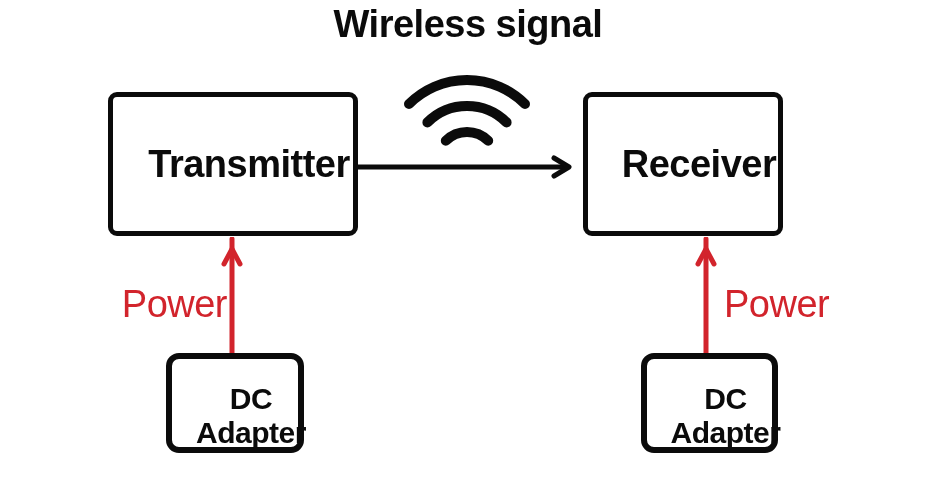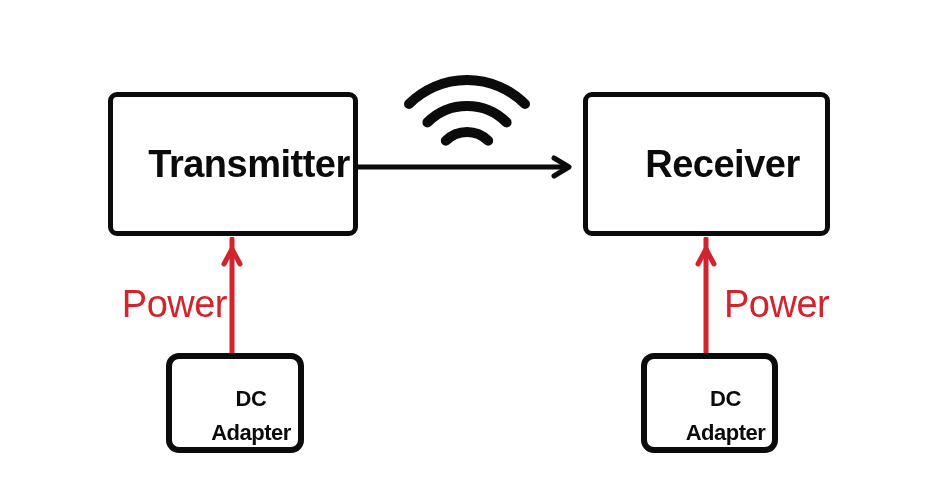--- a/index.html
+++ b/index.html
@@ -31,45 +31,46 @@
     border-radius:9px;
     display:flex;align-items:center;justify-content:center;
     text-align:center;
     padding-left:32px;
   }
   .box .label{
     font-weight:700;color:var(--ink);
     letter-spacing:-0.5px;
   }
   .transmitter{left:108px;top:92px;width:250px;height:144px;}
-  .receiver{left:583px;top:92px;width:247px;height:144px;}
+  .receiver{left:583px;top:92px;width:200px;height:144px;}
   .transmitter .label,.receiver .label{font-size:38px;}
   .adapter{border-width:6px;border-radius:13px;}
   .adapter-left{left:166px;top:353px;width:138px;height:100px;}
   .adapter-right{left:641px;top:353px;width:137px;height:100px;}
-  .adapter .label{font-size:22px;line-height:34px;width:110px;margin-top:25px;}
+  .adapter .label{font-size:30px;line-height:34px;width:110px;margin-top:25px;}
   .power{
     position:absolute;top:285px;
     font-size:38px;font-weight:400;line-height:38px;
     color:var(--red);
     letter-spacing:-0.5px;
   }
   .power-left{left:107px;width:120px;text-align:right;}
   .power-right{left:724px;width:140px;text-align:left;}
   .svg-abs{position:absolute;display:block;}
   .wifi{left:402px;top:74px;}
   .harrow{left:357px;top:155px;}
   .varrow-left{left:219px;top:237px;}
   .varrow-right{left:693px;top:237px;}
 </style>
 </head>
 <body>
 
 <div class="canvas">
 
+  <div class="title">Wireless signal</div>
 
   <svg class="svg-abs wifi" width="130" height="80" viewBox="0 0 130 80" aria-hidden="true">
     <g fill="none" stroke="#0b0b0b" stroke-width="10" stroke-linecap="round">
       <path d="M 7 30 A 82 82 0 0 1 123 30"></path>
       <path d="M 25.4 48.4 A 56 56 0 0 1 104.6 48.4"></path>
       <path d="M 43.8 66.8 A 30 30 0 0 1 86.2 66.8"></path>
     </g>
   </svg>
 
   <div class="box transmitter">

